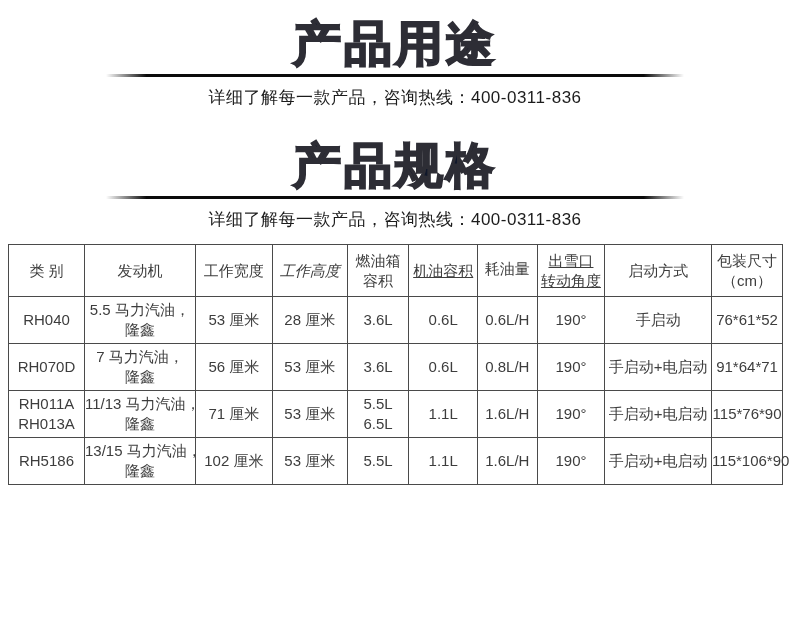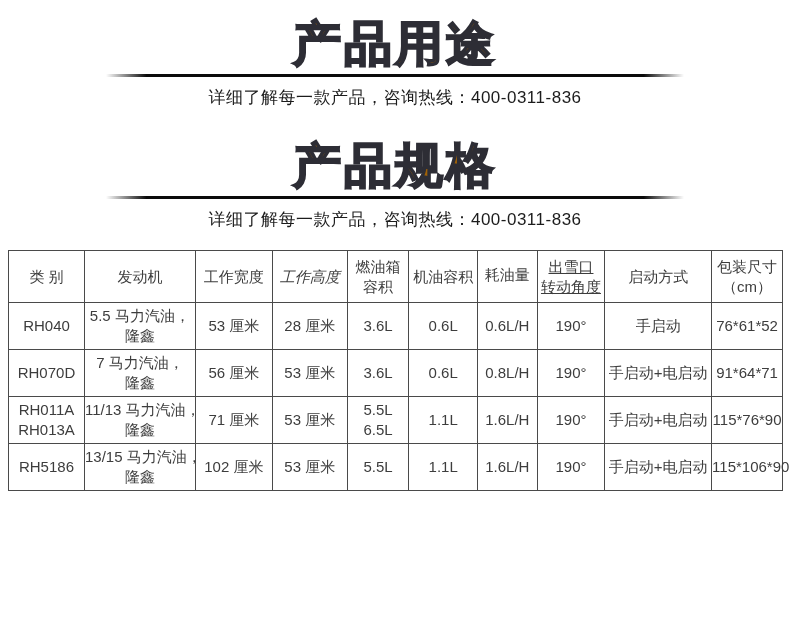--- a/index.html
+++ b/index.html
@@ -13,21 +13,21 @@
     overflow: hidden;
   }
   .page { width: 790px; padding-top: 16px; }
 
   .big-title {
     margin: 0;
     text-align: center;
     font-size: 48px;
     line-height: 56px;
     font-weight: 900;
-    color: #a16207;
+    color: #0f172a;
     letter-spacing: 3px;
     -webkit-text-stroke: 2px #2d2d35;
   }
   .divider {
     width: 578px;
     height: 3px;
     margin: 2px auto 0 auto;
     background: linear-gradient(to right, rgba(0,0,0,0) 0%, #0a0a0a 7%, #0a0a0a 93%, rgba(0,0,0,0) 100%);
   }
   .hotline {
@@ -41,21 +41,21 @@
     margin: 23px 36px 0 38px;
     font-size: 15.5px;
     line-height: 26px;
     color: #3d3d3d;
     letter-spacing: 0.6px;
     text-align: justify;
   }
   .section-specs { margin-top: 29px; }
 
   table.spec {
-    margin: 19px 0 0 8px;
+    margin: 13px 0 0 8px;
     width: 775px;
     border-collapse: collapse;
     table-layout: fixed;
     padding-left: 15px;
   }
   table.spec th, table.spec td {
     border: 1px solid #4a4a4a;
     text-align: center;
     vertical-align: middle;
     color: #3d3d3d;
@@ -66,21 +66,21 @@
     padding: 0;
     overflow: visible;
   }
   table.spec th { height: 52px; }
   table.spec td { height: 47px; }
   table.spec th:nth-child(1)  { width: 74px; }
   table.spec th:nth-child(2)  { width: 108px; }
   table.spec th:nth-child(3)  { width: 75px; }
   table.spec th:nth-child(4)  { width: 73px; font-style: italic; }
   table.spec th:nth-child(5)  { width: 60px; }
-  table.spec th:nth-child(6)  { width: 67px; }
+  table.spec th:nth-child(6)  { width: 67px; text-decoration: underline; }
   table.spec th:nth-child(7)  { width: 58px; font-family: Liberation Mono, monospace; }
   table.spec th:nth-child(8)  { width: 66px; text-decoration: underline; }
   table.spec th:nth-child(9)  { width: 104px; }
   table.spec th:nth-child(10) { width: 69px; }
 </style>
 </head>
 <body>
 
 <div class="page">
 

